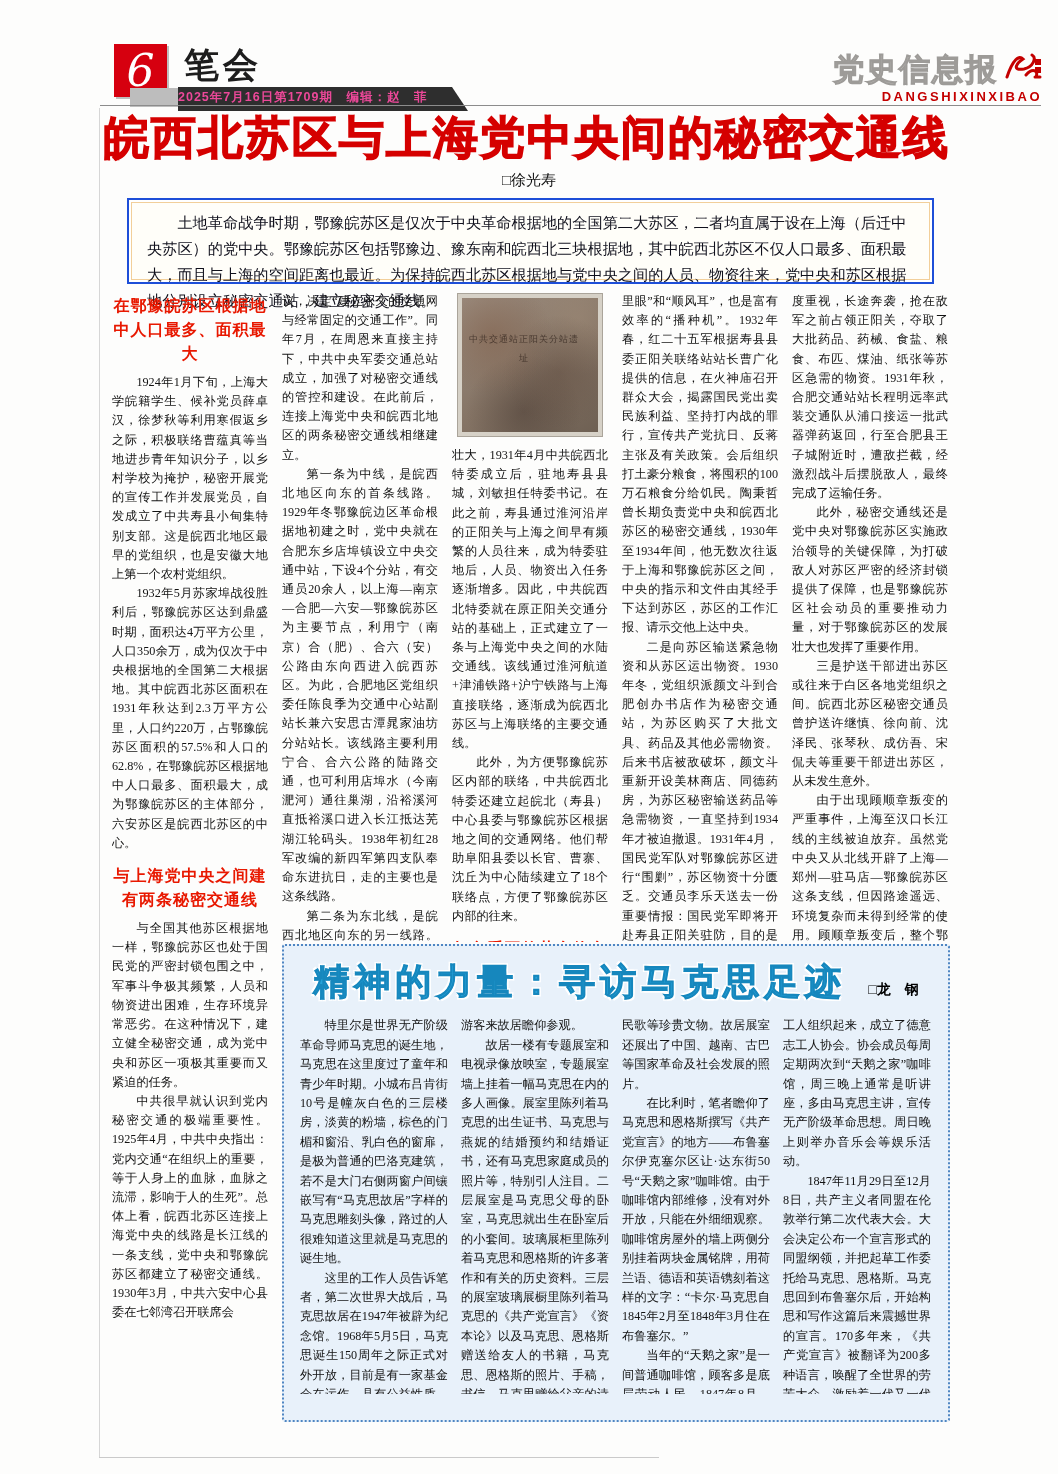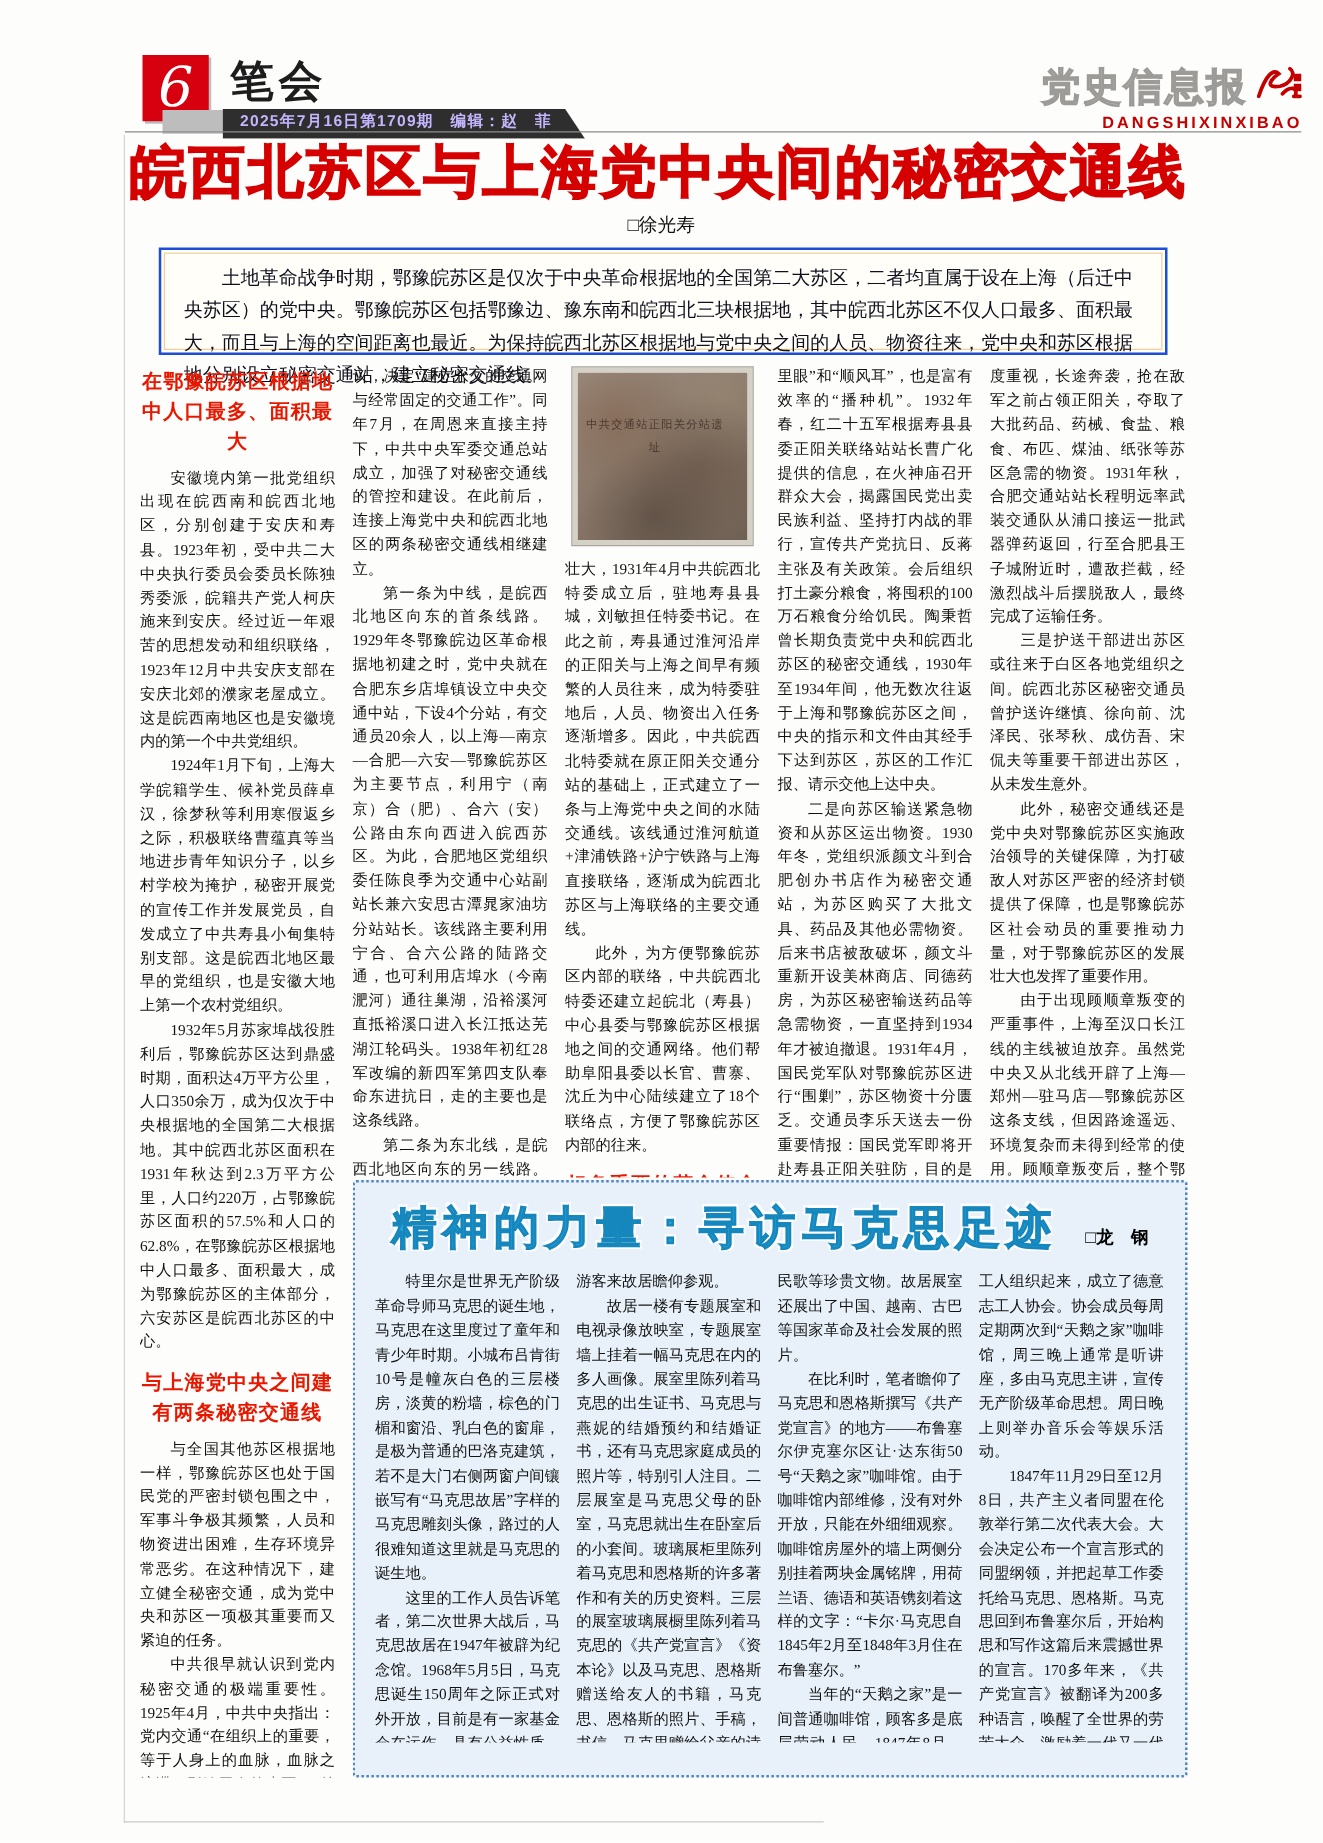--- a/index.html
+++ b/index.html
@@ -8,22 +8,22 @@
           font-family:"Liberation Serif","DejaVu Serif",serif; color:#121212; overflow:hidden; }
 
   
   .badge { position:absolute; left:114px; top:44px; width:53px; height:53px; background:#d6000f;
            color:#fff; font:italic 44px/53px "DejaVu Serif",serif; text-align:center;
            box-shadow:2px 2px 0 #bfbfbf; }
   .section-title { position:absolute; left:184px; top:42px; font-family:"Liberation Sans",sans-serif;
            font-weight:bold; font-size:35px; color:#1d1d1d; letter-spacing:4px; }
   .gray-strip { position:absolute; left:130px; top:88px; width:52px; height:19px; background:#bdbdbd; }
   .date-bar { position:absolute; left:178px; top:87px; width:290px; height:24px; background:#2e2e2e;
-           color:#c4b5fd; font:bold 12.5px/20px "Liberation Sans",sans-serif; letter-spacing:1px;
-           padding-left:14px; clip-path:polygon(0 0, calc(100% - 16px) 0, 100% 100%, 0 100%); }
+           color:#ec4899; font:bold 12.5px/20px "Liberation Sans",sans-serif; letter-spacing:1px;
+           padding-left:0; clip-path:polygon(0 0, calc(100% - 16px) 0, 100% 100%, 0 100%); }
   .masthead { position:absolute; right:16px; top:50px; text-align:right;margin-left:20px; }
   .masthead .brand { font:bold 31px/1 "Liberation Sans",sans-serif; color:#c9c7c4;
            -webkit-text-stroke:1px #9d9b98; letter-spacing:2px; vertical-align:middle; }
   .masthead .mark { display:inline-block; vertical-align:middle; margin-left:4px; }
   .masthead .pinyin { font:bold 13px/1.3 "Liberation Sans",sans-serif; color:#c40000;
            letter-spacing:2.5px; margin-top:1px; }
   .header-rule { position:absolute; left:100px; width:941px; top:105px; border-top:1px solid #8c8c8c; }
   .edge-left  { position:absolute; left:99px; top:108px; height:1350px; border-left:1px solid #d6d6d6; }
   .edge-bottom{ position:absolute; left:99px; top:1457px; width:560px; border-top:1px solid #cacaca; }
 
@@ -108,21 +108,20 @@
 
   <div class="headline">皖西北苏区与上海党中央间的秘密交通线</div>
   <div class="byline">□徐光寿</div>
 
   <div class="intro-box">
     <p>土地革命战争时期，鄂豫皖苏区是仅次于中央革命根据地的全国第二大苏区，二者均直属于设在上海（后迁中央苏区）的党中央。鄂豫皖苏区包括鄂豫边、豫东南和皖西北三块根据地，其中皖西北苏区不仅人口最多、面积最大，而且与上海的空间距离也最近。为保持皖西北苏区根据地与党中央之间的人员、物资往来，党中央和苏区根据地分别设立秘密交通站，建立秘密交通线。</p>
   </div>
 
   <div class="acol" id="c1">
     <h3>在鄂豫皖苏区根据地中人口最多、面积最大</h3>
-    <p>安徽境内第一批党组织出现在皖西南和皖西北地区，分别创建于安庆和寿县。1923年初，受中共二大中央执行委员会委员长陈独秀委派，皖籍共产党人柯庆施来到安庆。经过近一年艰苦的思想发动和组织联络，1923年12月中共安庆支部在安庆北郊的濮家老屋成立。这是皖西南地区也是安徽境内的第一个中共党组织。</p>
     <p>1924年1月下旬，上海大学皖籍学生、候补党员薛卓汉，徐梦秋等利用寒假返乡之际，积极联络曹蕴真等当地进步青年知识分子，以乡村学校为掩护，秘密开展党的宣传工作并发展党员，自发成立了中共寿县小甸集特别支部。这是皖西北地区最早的党组织，也是安徽大地上第一个农村党组织。</p>
     <p>1932年5月苏家埠战役胜利后，鄂豫皖苏区达到鼎盛时期，面积达4万平方公里，人口350余万，成为仅次于中央根据地的全国第二大根据地。其中皖西北苏区面积在1931年秋达到2.3万平方公里，人口约220万，占鄂豫皖苏区面积的57.5%和人口的62.8%，在鄂豫皖苏区根据地中人口最多、面积最大，成为鄂豫皖苏区的主体部分，六安苏区是皖西北苏区的中心。</p>
     <h3 class="mid">与上海党中央之间建有两条秘密交通线</h3>
     <p>与全国其他苏区根据地一样，鄂豫皖苏区也处于国民党的严密封锁包围之中，军事斗争极其频繁，人员和物资进出困难，生存环境异常恶劣。在这种情况下，建立健全秘密交通，成为党中央和苏区一项极其重要而又紧迫的任务。</p>
     <p>中共很早就认识到党内秘密交通的极端重要性。1925年4月，中共中央指出：党内交通“在组织上的重要，等于人身上的血脉，血脉之流滞，影响于人的生死”。总体上看，皖西北苏区连接上海党中央的线路是长江线的一条支线，党中央和鄂豫皖苏区都建立了秘密交通线。1930年3月，中共六安中心县委在七邻湾召开联席会</p>
   </div>
 
   <div class="acol" id="c2">
     <p class="cont">议，决定“建立永久的交通网与经常固定的交通工作”。同年7月，在周恩来直接主持下，中共中央军委交通总站成立，加强了对秘密交通线的管控和建设。在此前后，连接上海党中央和皖西北地区的两条秘密交通线相继建立。</p>
     <p>第一条为中线，是皖西北地区向东的首条线路。1929年冬鄂豫皖边区革命根据地初建之时，党中央就在合肥东乡店埠镇设立中央交通中站，下设4个分站，有交通员20余人，以上海—南京—合肥—六安—鄂豫皖苏区为主要节点，利用宁（南京）合（肥）、合六（安）公路由东向西进入皖西苏区。为此，合肥地区党组织委任陈良季为交通中心站副站长兼六安思古潭晁家油坊分站站长。该线路主要利用宁合、合六公路的陆路交通，也可利用店埠水（今南淝河）通往巢湖，沿裕溪河直抵裕溪口进入长江抵达芜湖江轮码头。1938年初红28军改编的新四军第四支队奉命东进抗日，走的主要也是这条线路。</p>
@@ -139,22 +138,22 @@
 
   </div>
 
   <div class="acol" id="c4">
     <p class="cont">里眼”和“顺风耳”，也是富有效率的“播种机”。1932年春，红二十五军根据寿县县委正阳关联络站站长曹广化提供的信息，在火神庙召开群众大会，揭露国民党出卖民族利益、坚持打内战的罪行，宣传共产党抗日、反蒋主张及有关政策。会后组织打土豪分粮食，将囤积的100万石粮食分给饥民。陶秉哲曾长期负责党中央和皖西北苏区的秘密交通线，1930年至1934年间，他无数次往返于上海和鄂豫皖苏区之间，中央的指示和文件由其经手下达到苏区，苏区的工作汇报、请示交他上达中央。</p>
     <p>二是向苏区输送紧急物资和从苏区运出物资。1930年冬，党组织派颜文斗到合肥创办书店作为秘密交通站，为苏区购买了大批文具、药品及其他必需物资。后来书店被敌破坏，颜文斗重新开设美林商店、同德药房，为苏区秘密输送药品等急需物资，一直坚持到1934年才被迫撤退。1931年4月，国民党军队对鄂豫皖苏区进行“围剿”，苏区物资十分匮乏。交通员李乐天送去一份重要情报：国民党军即将开赴寿县正阳关驻防，目的是控制正阳关的大批食盐、药品、粮食和其他日用品。鄂豫皖分局对此信息高</p>
   </div>
 
   <div class="acol" id="c5">
     <p class="cont">度重视，长途奔袭，抢在敌军之前占领正阳关，夺取了大批药品、药械、食盐、粮食、布匹、煤油、纸张等苏区急需的物资。1931年秋，合肥交通站站长程明远率武装交通队从浦口接运一批武器弹药返回，行至合肥县王子城附近时，遭敌拦截，经激烈战斗后摆脱敌人，最终完成了运输任务。</p>
+    <p>此外，秘密交通线还是党中央对鄂豫皖苏区实施政治领导的关键保障，为打破敌人对苏区严密的经济封锁提供了保障，也是鄂豫皖苏区社会动员的重要推动力量，对于鄂豫皖苏区的发展壮大也发挥了重要作用。</p>
     <p>三是护送干部进出苏区或往来于白区各地党组织之间。皖西北苏区秘密交通员曾护送许继慎、徐向前、沈泽民、张琴秋、成仿吾、宋侃夫等重要干部进出苏区，从未发生意外。</p>
-    <p>此外，秘密交通线还是党中央对鄂豫皖苏区实施政治领导的关键保障，为打破敌人对苏区严密的经济封锁提供了保障，也是鄂豫皖苏区社会动员的重要推动力量，对于鄂豫皖苏区的发展壮大也发挥了重要作用。</p>
     <p>由于出现顾顺章叛变的严重事件，上海至汉口长江线的主线被迫放弃。虽然党中央又从北线开辟了上海—郑州—驻马店—鄂豫皖苏区这条支线，但因路途遥远、环境复杂而未得到经常的使用。顾顺章叛变后，整个鄂豫皖苏区与上海党中央的往来不得不更多地依赖寿县正阳关这条东北线了。</p>
   </div>
 
   <div class="feature">
     <div class="fhead">
       <span class="ftitle">精神的力量：寻访马克思足迹</span>
       <span class="fauthor">□龙　钢</span>
     </div>
     <div class="fcols">
       <div class="fcol">

